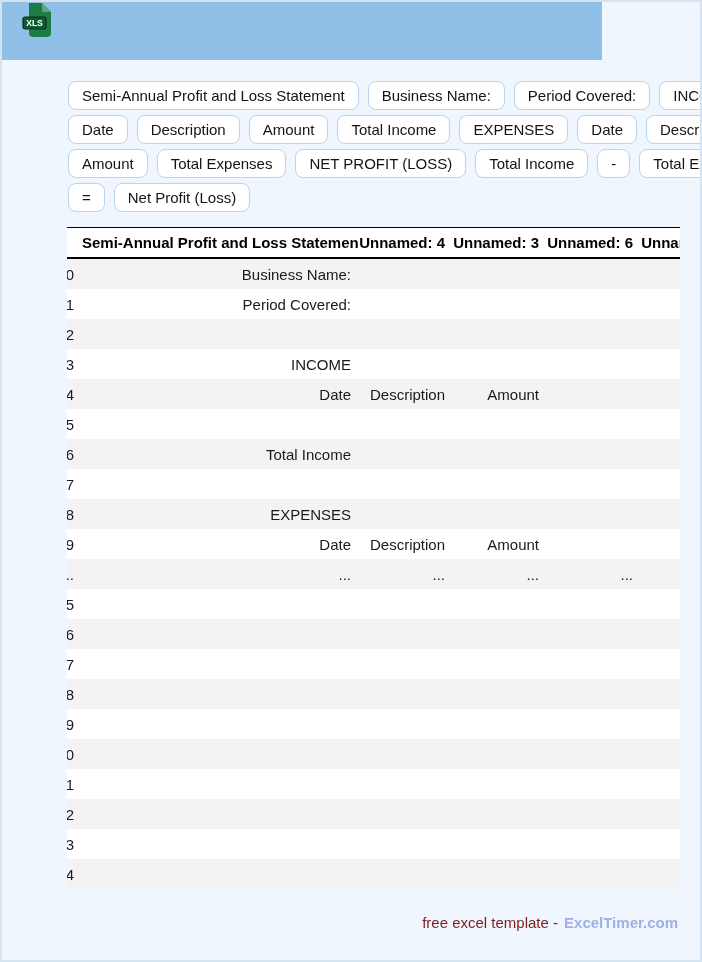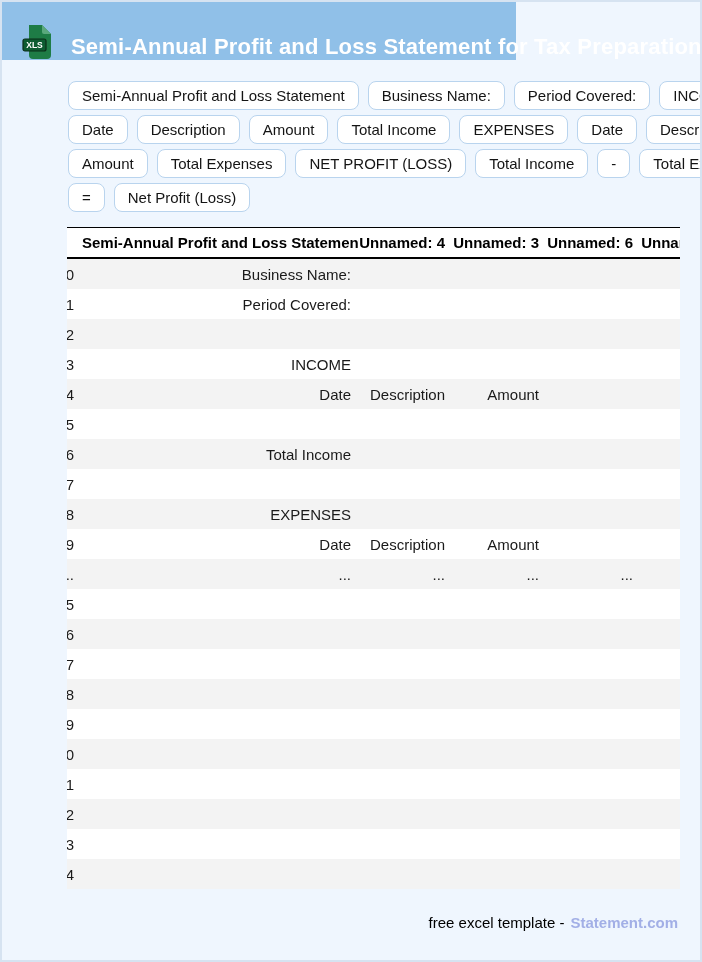--- a/index.html
+++ b/index.html
@@ -7,23 +7,23 @@
     position:relative;
     width:702px;height:962px;
     box-sizing:border-box;
     background:#eff6fe;
     border:2px solid #d6e3f1;
     font-family:"Liberation Sans",sans-serif;
     overflow:hidden;
   }
   
   .banner{
-    width:514px;height:58px;
+    width:600px;height:58px;
     background:#90c0e8;
-    display:flex;align-items:flex-end;
+    display:flex;align-items:flex-start;
     padding-left:20px;box-sizing:border-box;
   }
   .file-icon{flex:0 0 auto;margin-right:17px;position:relative;width:32px;height:36px;}
   .banner-title{
     color:#ffffff;font-size:22px;font-weight:bold;
     letter-spacing:0.2px;white-space:nowrap;
   }
   
   .chips{margin:21px 0 0 66px;width:632px;}
   .chip-row{display:flex;gap:9px;margin-bottom:5px;}
@@ -65,38 +65,37 @@
     padding:0 8px 0 0;
     white-space:nowrap;overflow:hidden;
   }
   table.preview tr.even td{background:#f3f3f3;}
   table.preview tr.odd td{background:#ffffff;}
   
   .footer{
     position:absolute;top:913px;right:22px;
     font-size:15px;line-height:16px;white-space:nowrap;
   }
-  .footer .prefix{color:#000000;}
+  .footer .prefix{color:#7f1d1d;}
   .footer .brand{color:#a2afe6;font-weight:bold;margin-left:6px;}
 </style>
 </head>
 <body>
 
 <div class="page">
 
   <div class="banner">
     <div class="file-icon">
       <svg width="32" height="36" viewBox="0 0 32 36">
         <path d="M7 1 h13 l9 9 v21 a4 4 0 0 1 -4 4 H11 a4 4 0 0 1 -4 -4 z" fill="#1e7c46"></path>
         <path d="M20 1 l9 9 h-7 a2 2 0 0 1 -2 -2 z" fill="#5aa87c"></path>
         <rect x="1" y="15" width="23" height="12" rx="2" fill="#0d5c31" stroke="#0a2d18" stroke-width="1.2"></rect>
         <text x="12.5" y="24.2" text-anchor="middle" font-family="Liberation Sans, sans-serif" font-size="8.5" font-weight="bold" fill="#ffffff">XLS</text>
       </svg>
     </div>
-    <div class="banner-title">Semi-Annual Profit and Loss Statement for Tax Preparation</div>
   </div>
 
   <div class="chips" id="chip-rows">
       <div class="chip-row">
         <div class="chip">Semi-Annual Profit and Loss Statement</div>
         <div class="chip">Business Name:</div>
         <div class="chip">Period Covered:</div>
         <div class="chip">INCOME</div>
       </div>
       <div class="chip-row">
@@ -309,16 +308,16 @@
             <td></td>
             <td></td>
             <td></td>
             <td></td>
           </tr>
         </tbody>
     </table>
   </div>
 
   <div class="footer">
-    <span class="prefix">free excel template -</span><span class="brand">Statement.com</span>
+    <span class="prefix">free excel template -</span><span class="brand">ExcelTimer.com</span>
   </div>
 
 </div>
 
 </body></html>

